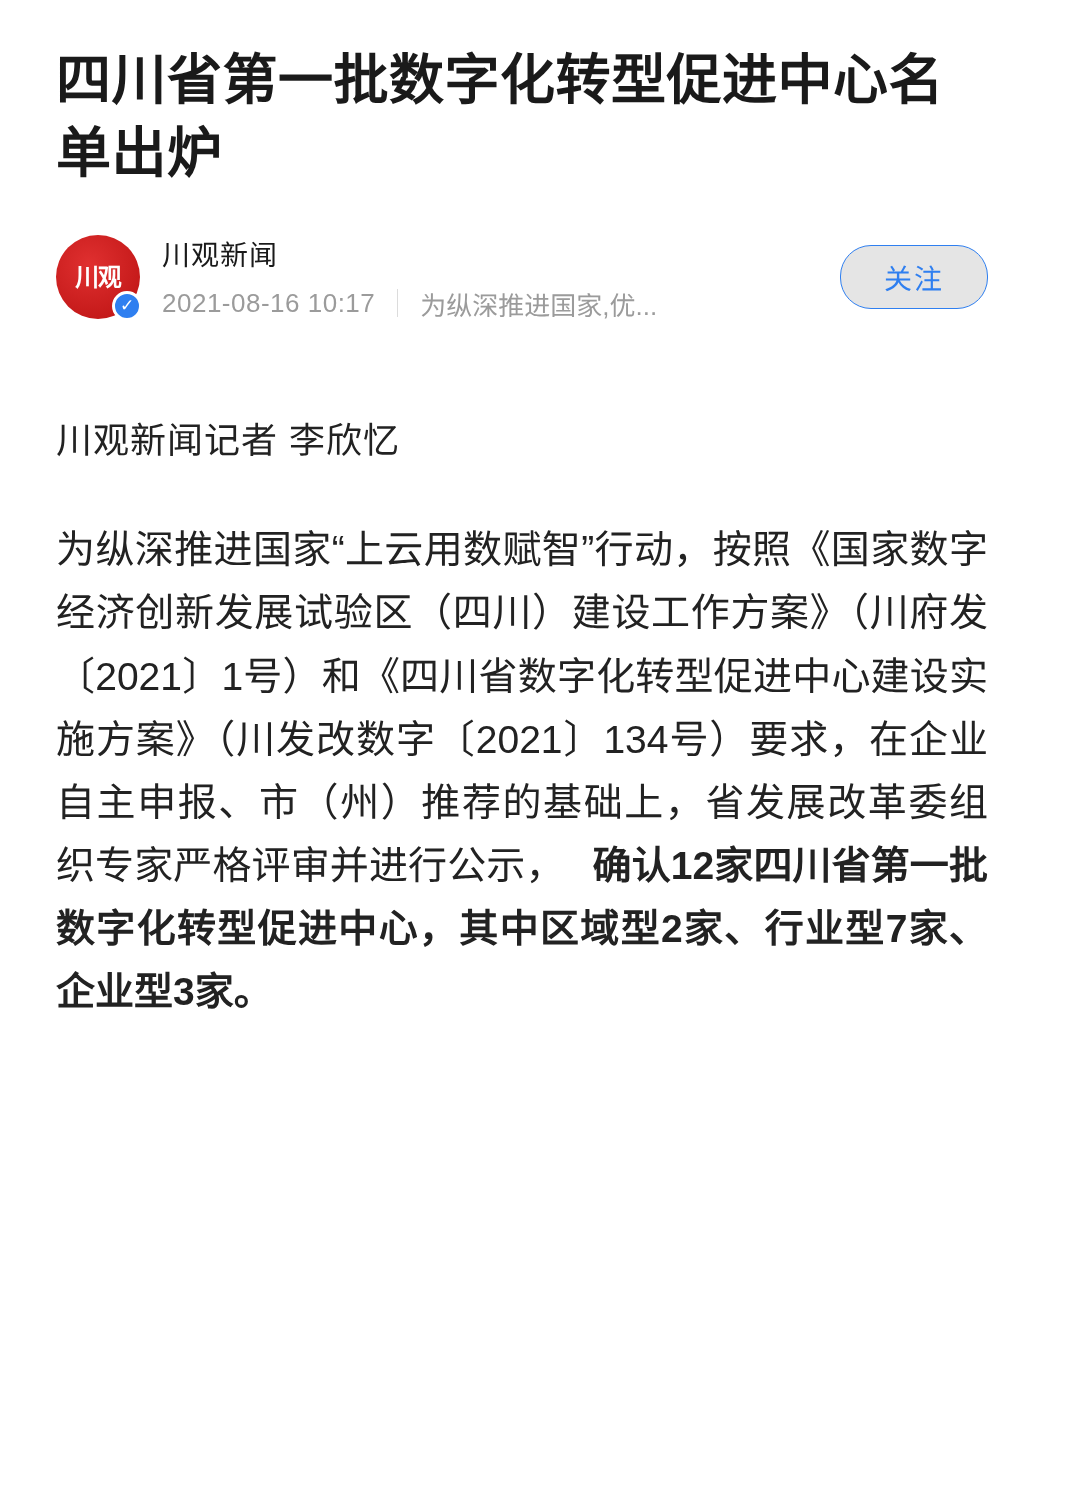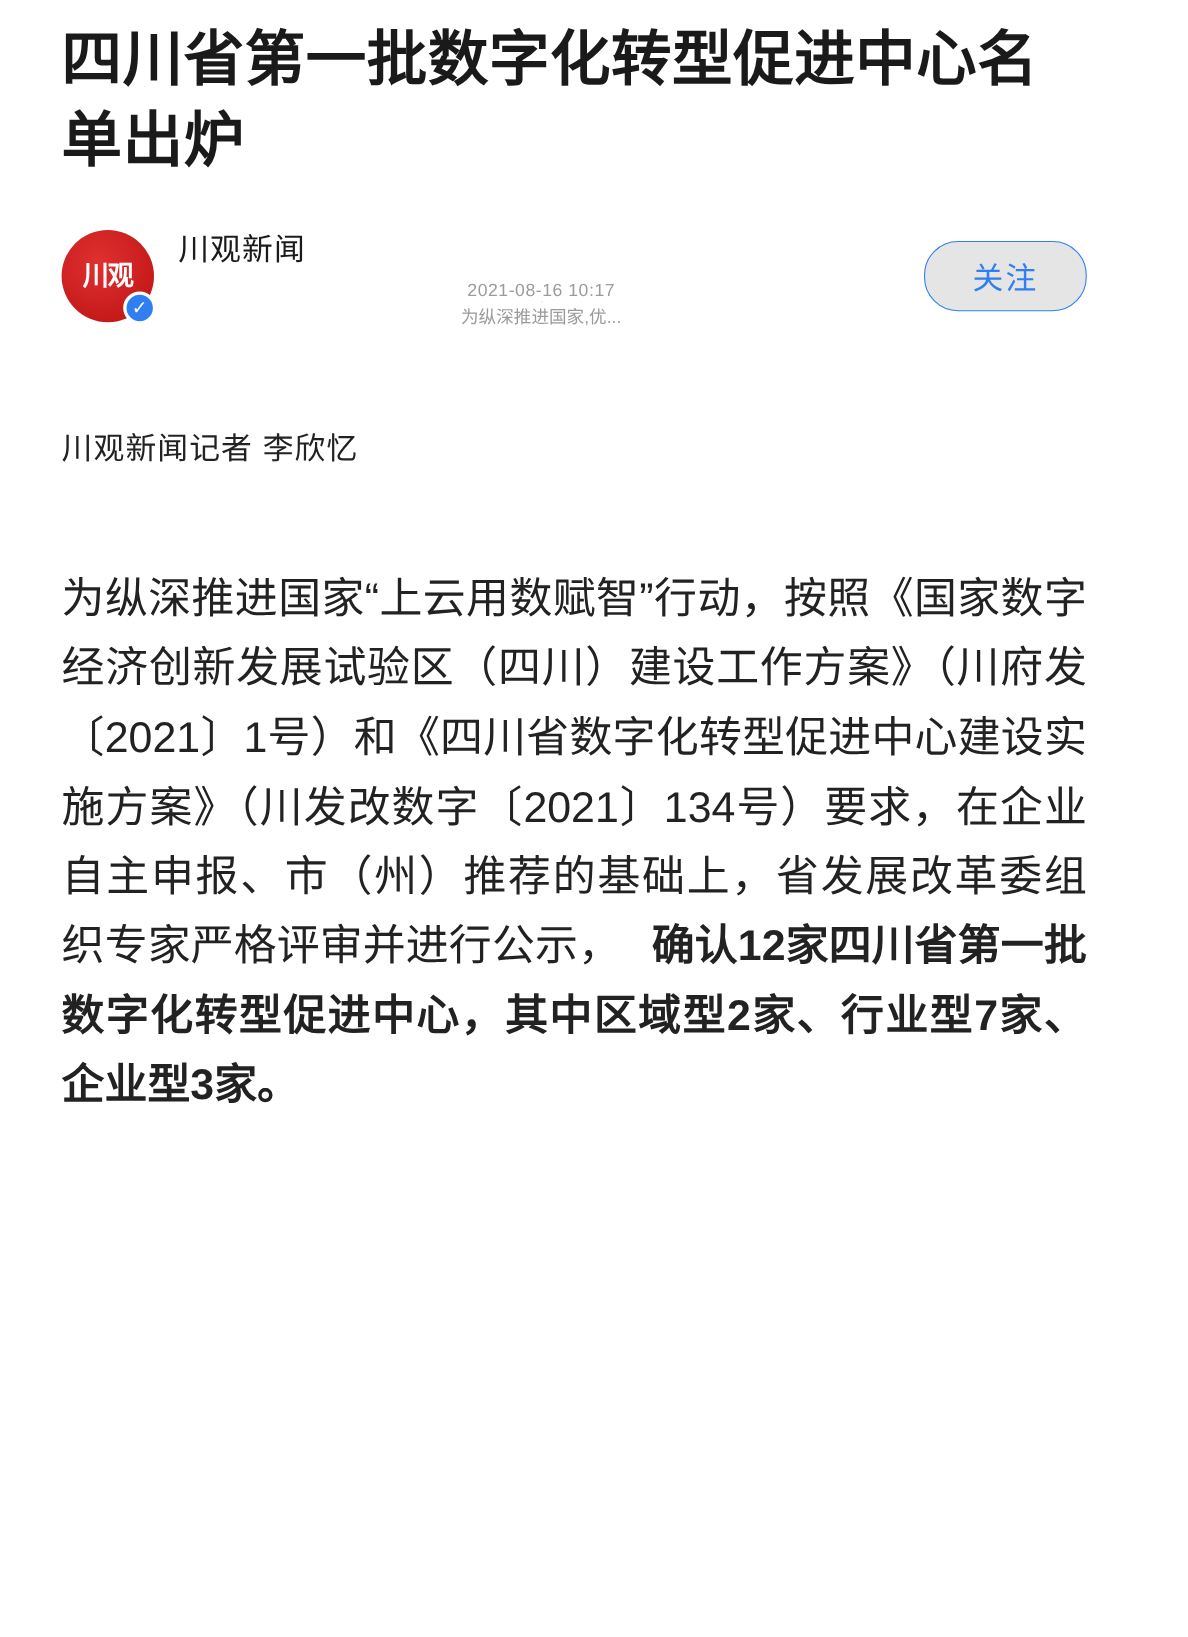--- a/index.html
+++ b/index.html
@@ -11,21 +11,21 @@
     width: 1080px;
     height: 1488px;
     font-family: "Liberation Sans", "DejaVu Sans", sans-serif;
     color: #222222;
     overflow: hidden;
   }
   .page {
     width: 1044px;
     height: 1488px;
     box-sizing: border-box;
-    padding: 18px 56px 0 56px;
+    padding: 44px 56px 0 56px;
     position: relative;
   }
 
   
   .article-title {
     font-size: 55px;
     line-height: 1.32;
     font-weight: 700;
     letter-spacing: 0.5px;
     color: #1a1a1a;
@@ -98,25 +98,24 @@
   .author-name {
     font-size: 28px;
     color: #1a1a1a;
     font-weight: 400;
     letter-spacing: 1px;
     margin-bottom: 12px;
   }
   .meta-line {
     display: flex;
     align-items: center;
-    font-size: 16px;
+    font-size: 26px;
     color: #9b9b9b;
     white-space: nowrap;
     overflow: hidden;
-    flex-direction: column;
   }
   .meta-date {
     letter-spacing: 0.5px;
   }
   .meta-sep {
     display: inline-block;
     width: 1px;
     height: 28px;
     background: #dcdcdc;
     margin: 0 22px;
@@ -140,24 +139,24 @@
     display: flex;
     align-items: center;
     justify-content: center;
     background: #e5e5e5;
     cursor: pointer;
     letter-spacing: 2px;
   }
 
   
   .byline {
-    font-size: 28px;
+    font-size: 36px;
     color: #222222;
     margin-top: 86px;
-    margin-bottom: 88px;
+    margin-bottom: 55px;
     letter-spacing: 1px;
   }
   .paragraph {
     font-size: 39px;
     line-height: 1.62;
     color: #222222;
     text-align: justify;
     text-justify: inter-ideograph;
     letter-spacing: 0px;
     margin: 0;

